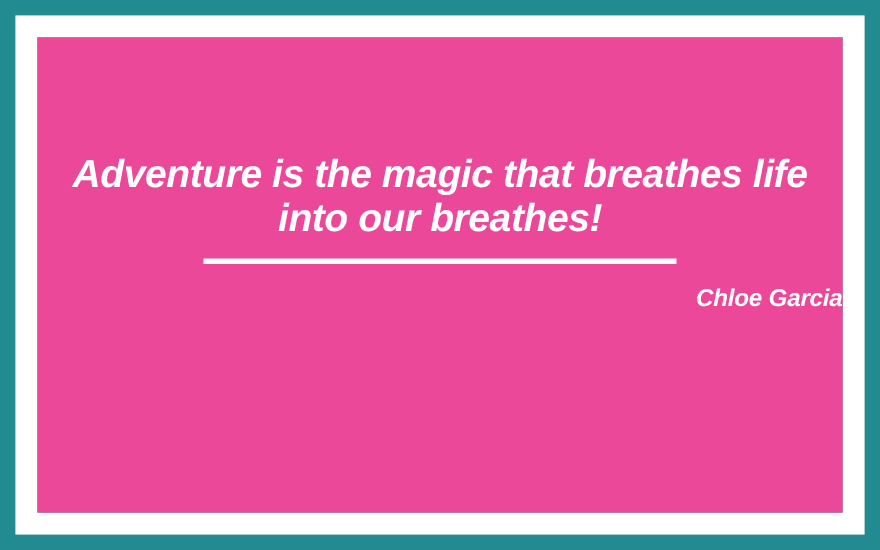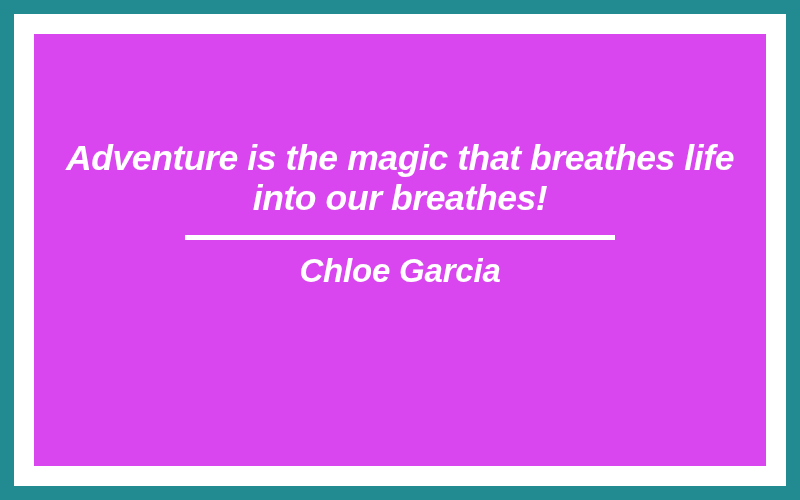--- a/index.html
+++ b/index.html
@@ -30,21 +30,21 @@
     height: 100%;
     border: 20px solid #ffffff;
     background: #228b91;
   }
 
   #card-inner {
     position: relative;
     box-sizing: border-box;
     width: 100%;
     height: 100%;
-    background: #d946ef;
+    background: #ec4899;
     display: flex;
     flex-direction: column;
     align-items: center;
     justify-content: flex-start;
   }
 
   #quote-block {
     position: absolute;
     left: 0;
     right: 0;
@@ -73,26 +73,26 @@
     width: 430px;
     height: 5px;
     background: #ffffff;
   }
 
   #author-name {
     position: absolute;
     left: 0;
     right: 0;
     top: 215px;
-    text-align: center;
+    text-align: right;
     color: #ffffff;
     font-family: "Liberation Sans", sans-serif;
     font-weight: 700;
     font-style: italic;
-    font-size: 33px;
+    font-size: 22px;
     line-height: 44px;
     letter-spacing: -0.2px;
     white-space: nowrap;
   }
 </style>
 </head>
 <body>
 
 <div id="quote-card">
   <div id="card-frame">

